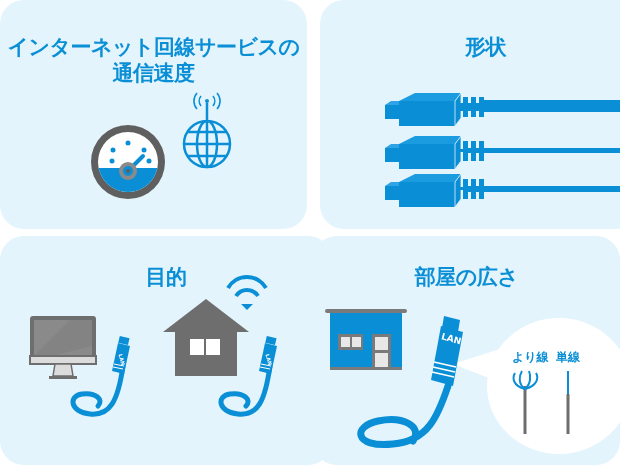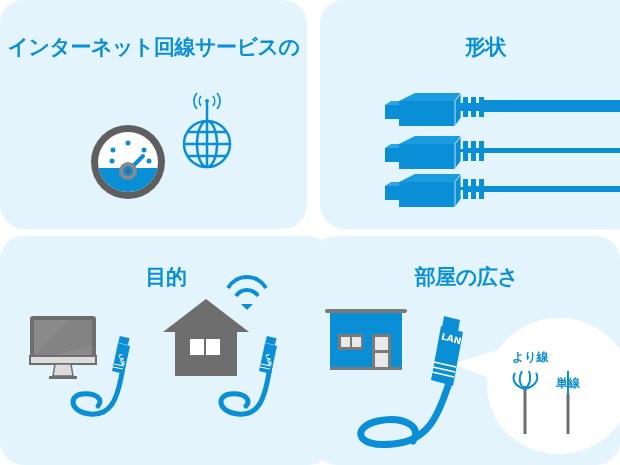--- a/index.html
+++ b/index.html
@@ -12,20 +12,21 @@
   .title { position:absolute; left:0; right:0; text-align:center; color:#0a8fd6; font-weight:bold; font-size:21px; line-height:26px; letter-spacing:-0.5px; }
   svg { position:absolute; left:0; top:0; }
   .small-label { position:absolute; color:#0a8fd6; font-weight:bold; font-size:12px; }
 </style>
 </head>
 <body>
 
 <div class="panel p1">
   <div class="title" style="top:34px;">
     <div>インターネット回線サービスの</div>
+    <div>通信速度</div>
   </div>
   <svg width="307" height="229" viewBox="0 0 307 229">
 
     <g>
       <circle cx="128" cy="162" r="37" fill="#5f5f5f"></circle>
       <circle cx="128" cy="162" r="30" fill="#ffffff"></circle>
       <clipPath id="gclip">
           <circle cx="128" cy="162" r="30"></circle>
         </clipPath>
       <rect x="95" y="168" width="70" height="40" fill="#0a8fd6" clip-path="url(#gclip)"></rect>
@@ -185,14 +186,14 @@
         <path d="M212 153 C224 150 226 142 223 137"></path>
       </g>
     </g>
 
     <g>
       <line x1="255" y1="135" x2="255" y2="158" stroke="#0a8fd6" stroke-width="2"></line>
       <line x1="255" y1="158" x2="255" y2="198" stroke="#6e6e6e" stroke-width="3"></line>
     </g>
   </svg>
   <div class="small-label" style="left:199px; top:113px;">より線</div>
-  <div class="small-label" style="left:243px; top:113px;margin-top:26px;">単線</div>
+  <div class="small-label" style="left:243px; top:113px;">単線</div>
 </div>
 
 </body></html>

